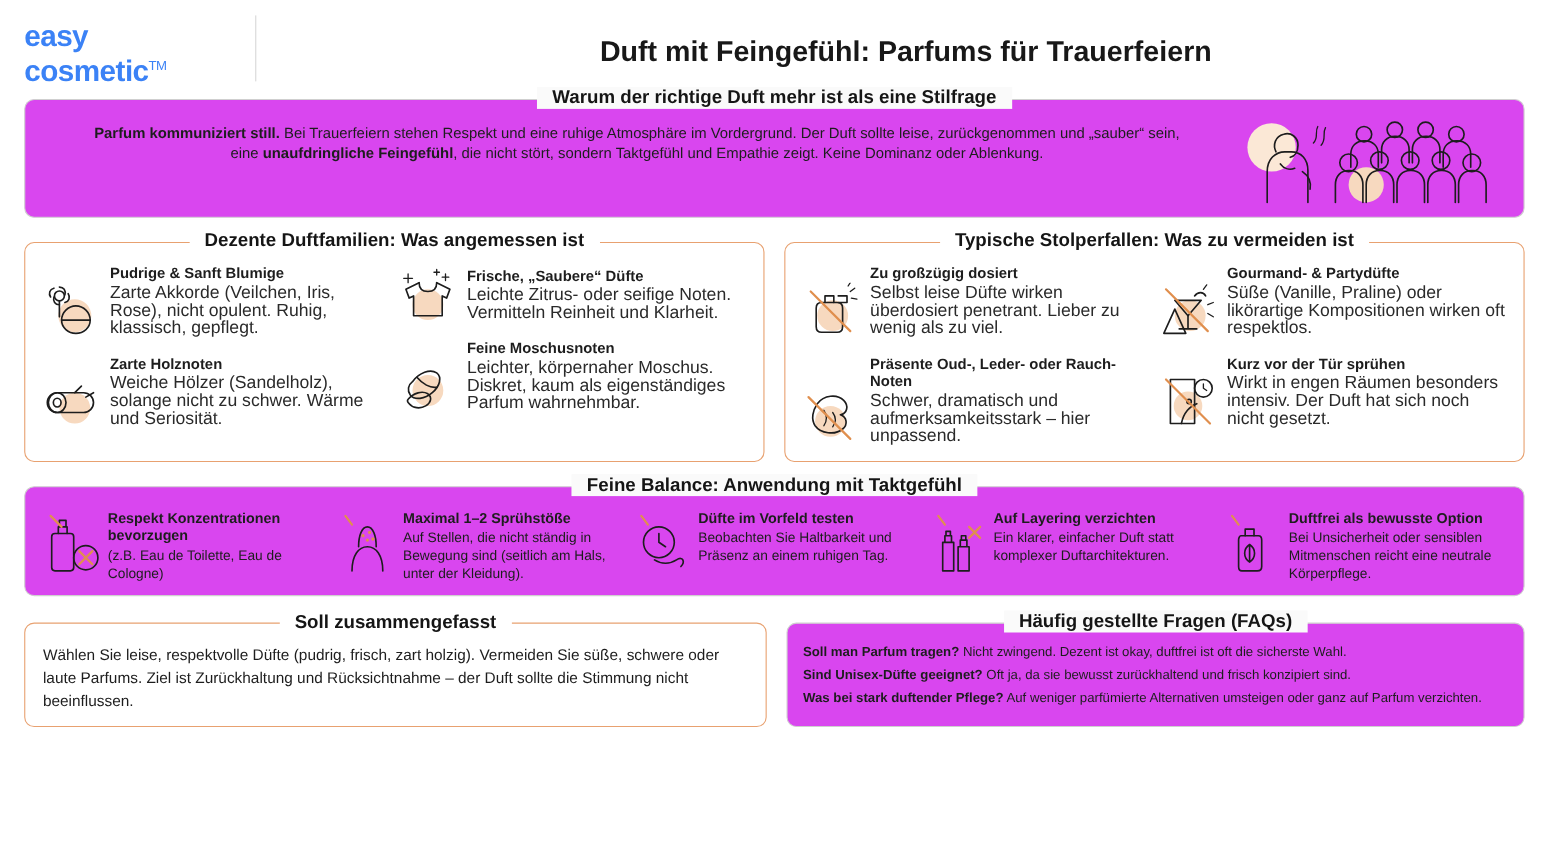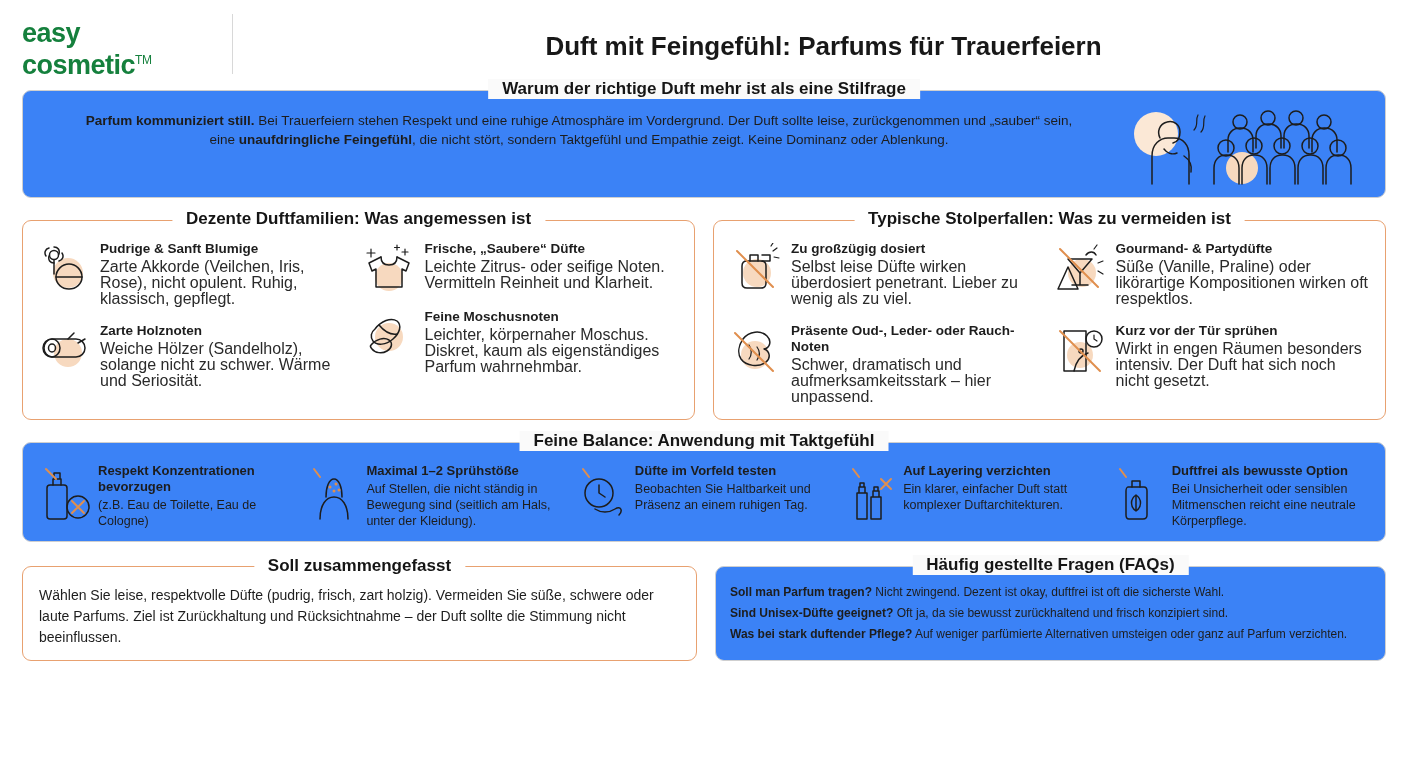--- a/index.html
+++ b/index.html
@@ -9,47 +9,47 @@
     background:#ffffff;
     font-family:"Liberation Sans", sans-serif;
     color:#1d1d1d;
     overflow:hidden;
   }
   .page { position:relative; width:1408px; height:768px; padding:14px 22px 10px 22px; }
 
   
   .header { display:flex; align-items:flex-start; height:72px; }
   .logo { width:210px; flex:0 0 210px; padding-top:6px; }
-  .logo-l1, .logo-l2 { font-weight:bold; font-size:27px; line-height:27px; letter-spacing:-0.5px; color:#15803d; }
+  .logo-l1, .logo-l2 { font-weight:bold; font-size:27px; line-height:27px; letter-spacing:-0.5px; color:#3b82f6; }
   .logo-l2 { position:relative; display:inline-block; }
   .logo-tm { font-size:12px; vertical-align:super; font-weight:normal; }
   .header-title-wrap { flex:1; border-left:1px solid #d8d8d8; padding:4px 0 0 28px; display:flex; align-items:center; justify-content:center; height:60px; }
   .header-title { font-size:26px; font-weight:bold; color:#181818; text-align:center; }
 
   
-  .panel { position:relative; border:1px solid #cfcfcf; border-radius:9px; background:#3b82f6; }
+  .panel { position:relative; border:1px solid #cfcfcf; border-radius:9px; background:#d946ef; }
   .panel.accent { border-color:#e8a170; background:#ffffff; }
   .panel-title {
     position:absolute; top:-12px; left:50%; transform:translateX(-50%);
     background:#ffffff; padding:0 14px; font-size:17px; font-weight:bold; white-space:nowrap; color:#151515;
   }
   .panel.grey-bg > .panel-title { background:#fafafa; }
 
   
   .intro { height:108px; margin-top:4px; padding:16px 18px 10px 18px; display:flex; }
   .intro-text { flex:1; text-align:center; padding:4px 40px 0 40px; font-size:13.5px; line-height:19px; }
   .intro-text b { font-weight:bold; }
   .intro-art { width:250px; flex:0 0 250px; display:flex; align-items:center; justify-content:center; }
 
   
   .row2 { display:flex; gap:18px; margin-top:22px; }
   .col { flex:1; }
   .cardgrid { display:flex; padding:20px 14px 14px 14px; gap:6px; }
   .cardcol { flex:1; display:flex; flex-direction:column; gap:16px; }
-  .item { display:flex; gap:9px; }
+  .item { display:flex; gap:9px;align-items:flex-end; }
   .item-ico { width:54px; flex:0 0 54px; display:flex; align-items:flex-start; justify-content:center; padding-top:2px; }
   .item-txt { flex:1; }
   .item-h { font-size:13.5px; font-weight:bold; line-height:16px; margin-bottom:2px; }
   .item-p { font-size:16px; line-height:16px; color:#2a2a2a; }
 
   
   .balance { margin-top:22px; padding:20px 10px 12px 10px; display:flex; }
   .bitem { flex:1; display:flex; gap:7px; padding:0 6px; }
   .bitem-ico { width:52px; flex:0 0 52px; display:flex; align-items:flex-start; justify-content:center; }
   .bitem-h { font-size:13px; font-weight:bold; line-height:16px; margin-bottom:2px; }

